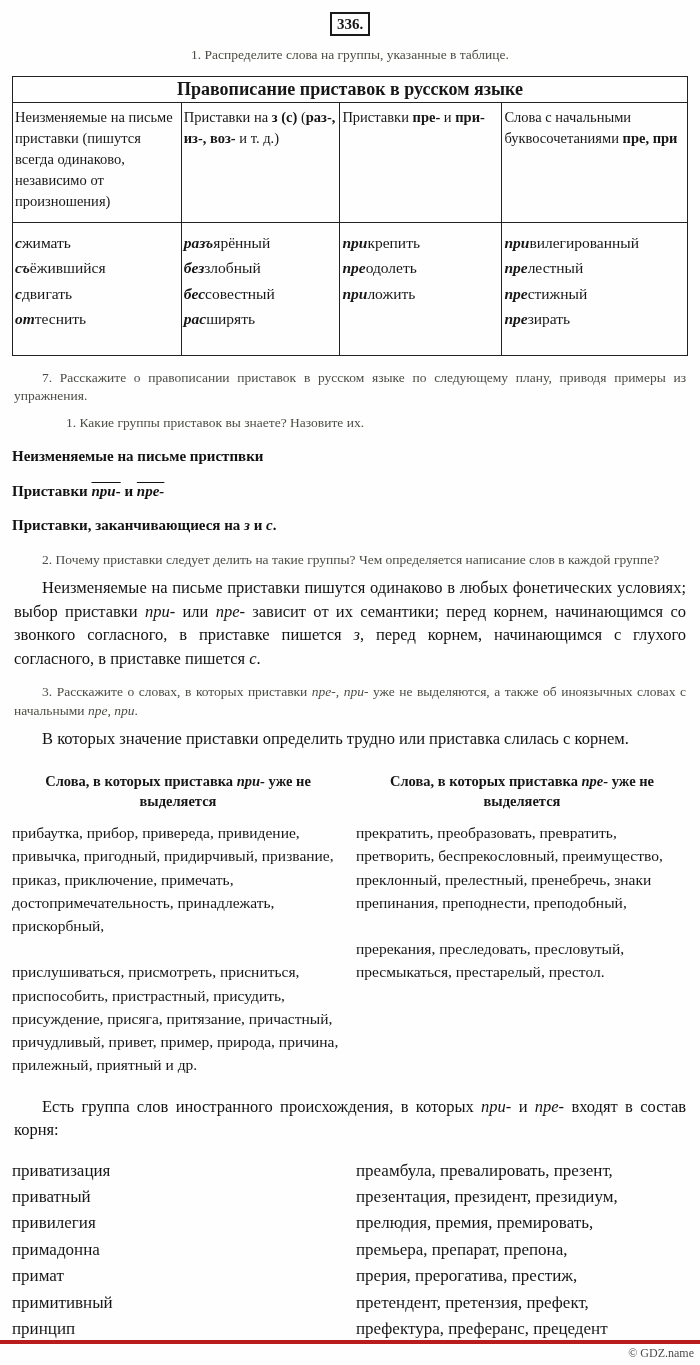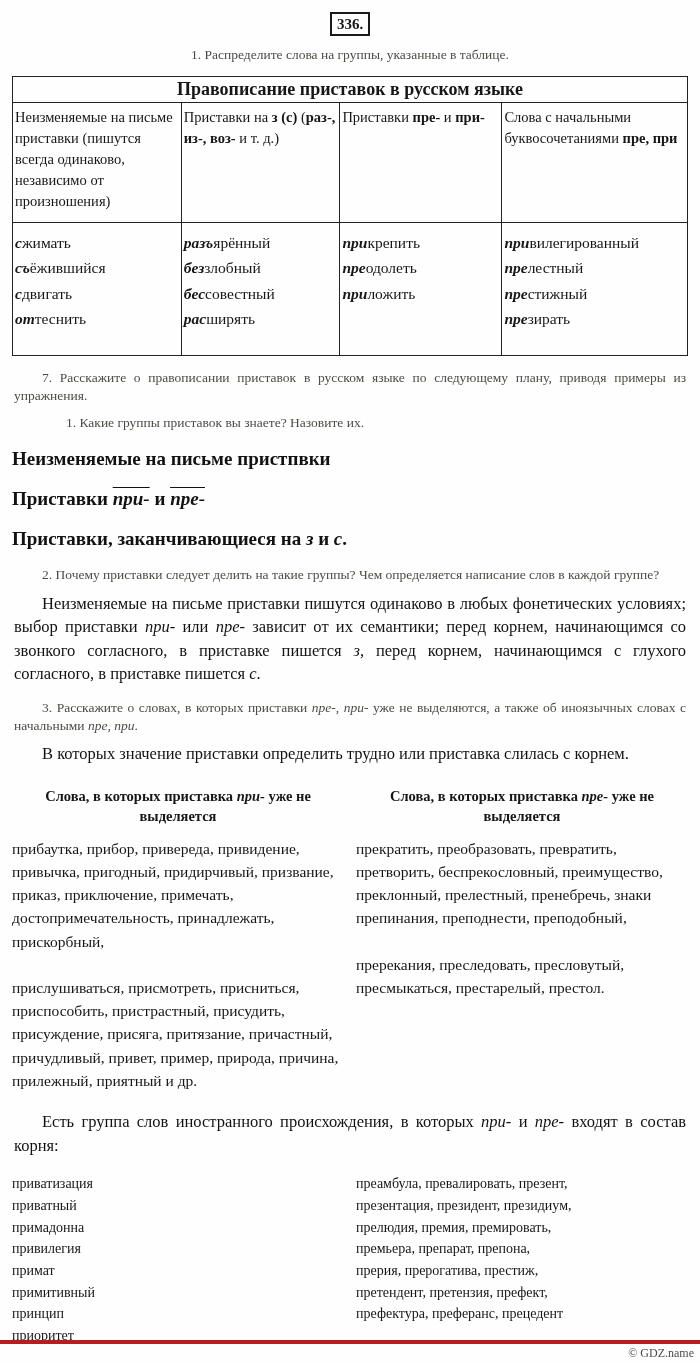--- a/index.html
+++ b/index.html
@@ -17,35 +17,35 @@
   table.tbl{width:100%;border-collapse:collapse;table-layout:fixed;}
   table.tbl th,table.tbl td{border:1px solid #222;padding:4px 2px;vertical-align:top;text-align:left;font-weight:normal;}
   .tbl-title{text-align:center !important;font-weight:bold !important;font-size:18px;padding:2px 4px !important;}
   .hdr{font-size:14.5px;line-height:1.45;padding-bottom:10px !important;}
   .cell{font-size:15.5px;line-height:1.62;padding-top:7px !important;padding-bottom:24px !important;}
 
   .task.indent{text-indent:28px;margin:13px 2px 0 2px;text-align:justify;}
   .task.q{margin:9px 0 5px 54px;text-indent:0;}
 
   .ans{color:#121212;}
-  .ans.bold{font-weight:bold;font-size:19px;margin:15px 0;line-height:1.3;}
+  .ans.bold{font-weight:bold;font-size:15px;margin:15px 0;line-height:1.3;}
   .ml1{margin-left:104px;}
   .ml2{margin-left:46px;font-size:16.5px;}
   .ml3{margin-left:72px;font-size:16px;}
   .just{text-align:justify;text-indent:28px;line-height:1.43;margin:7px 2px 0 2px;font-size:16.5px;}
   .over{text-decoration:overline;}
 
   .cols{display:flex;gap:12px;margin-top:20px;}
   .col{flex:1;min-width:0;}
   .col-hdr{font-weight:bold;font-size:14.5px;text-align:center;line-height:1.4;margin:0 0 10px 0;}
   .col-list{font-size:15.5px;line-height:1.5;margin:0;}
   .gap{margin-top:23px;}
 
   .foreign{margin-top:16px;}
-  .f-item{font-size:14px;line-height:1.55;}
+  .f-item{font-size:17px;line-height:1.55;}
 
   .footer{
     position:absolute;left:0;right:0;bottom:0;
     border-top:4px solid #b91c1c;text-align:right;
     font-size:12px;color:#4a4a4a;padding:2px 6px 4px 0;background:#fefefe;
   }
   p{margin:0;}
 </style>
 </head>
 <body>
@@ -110,22 +110,22 @@
       <p class="col-list gap">пререкания, преследовать, пресловутый, пресмыкаться, престарелый, престол.</p>
     </div>
   </div>
 
   <p class="ans just" style="margin-top:18px;">Есть группа слов иностранного происхождения, в которых <i>при-</i> и <i>пре-</i> входят в состав корня:</p>
 
   <div class="cols foreign">
     <div class="col">
       <div class="f-item">приватизация</div>
       <div class="f-item">приватный</div>
+      <div class="f-item">привилегия</div>
       <div class="f-item">примадонна</div>
-      <div class="f-item">привилегия</div>
       <div class="f-item">примат</div>
       <div class="f-item">примитивный</div>
       <div class="f-item">принцип</div>
       <div class="f-item">приоритет</div>
     </div>
     <div class="col">
       <div class="f-item">преамбула, превалировать, презент,</div>
       <div class="f-item">презентация, президент, президиум,</div>
       <div class="f-item">прелюдия, премия, премировать,</div>
       <div class="f-item">премьера, препарат, препона,</div>

